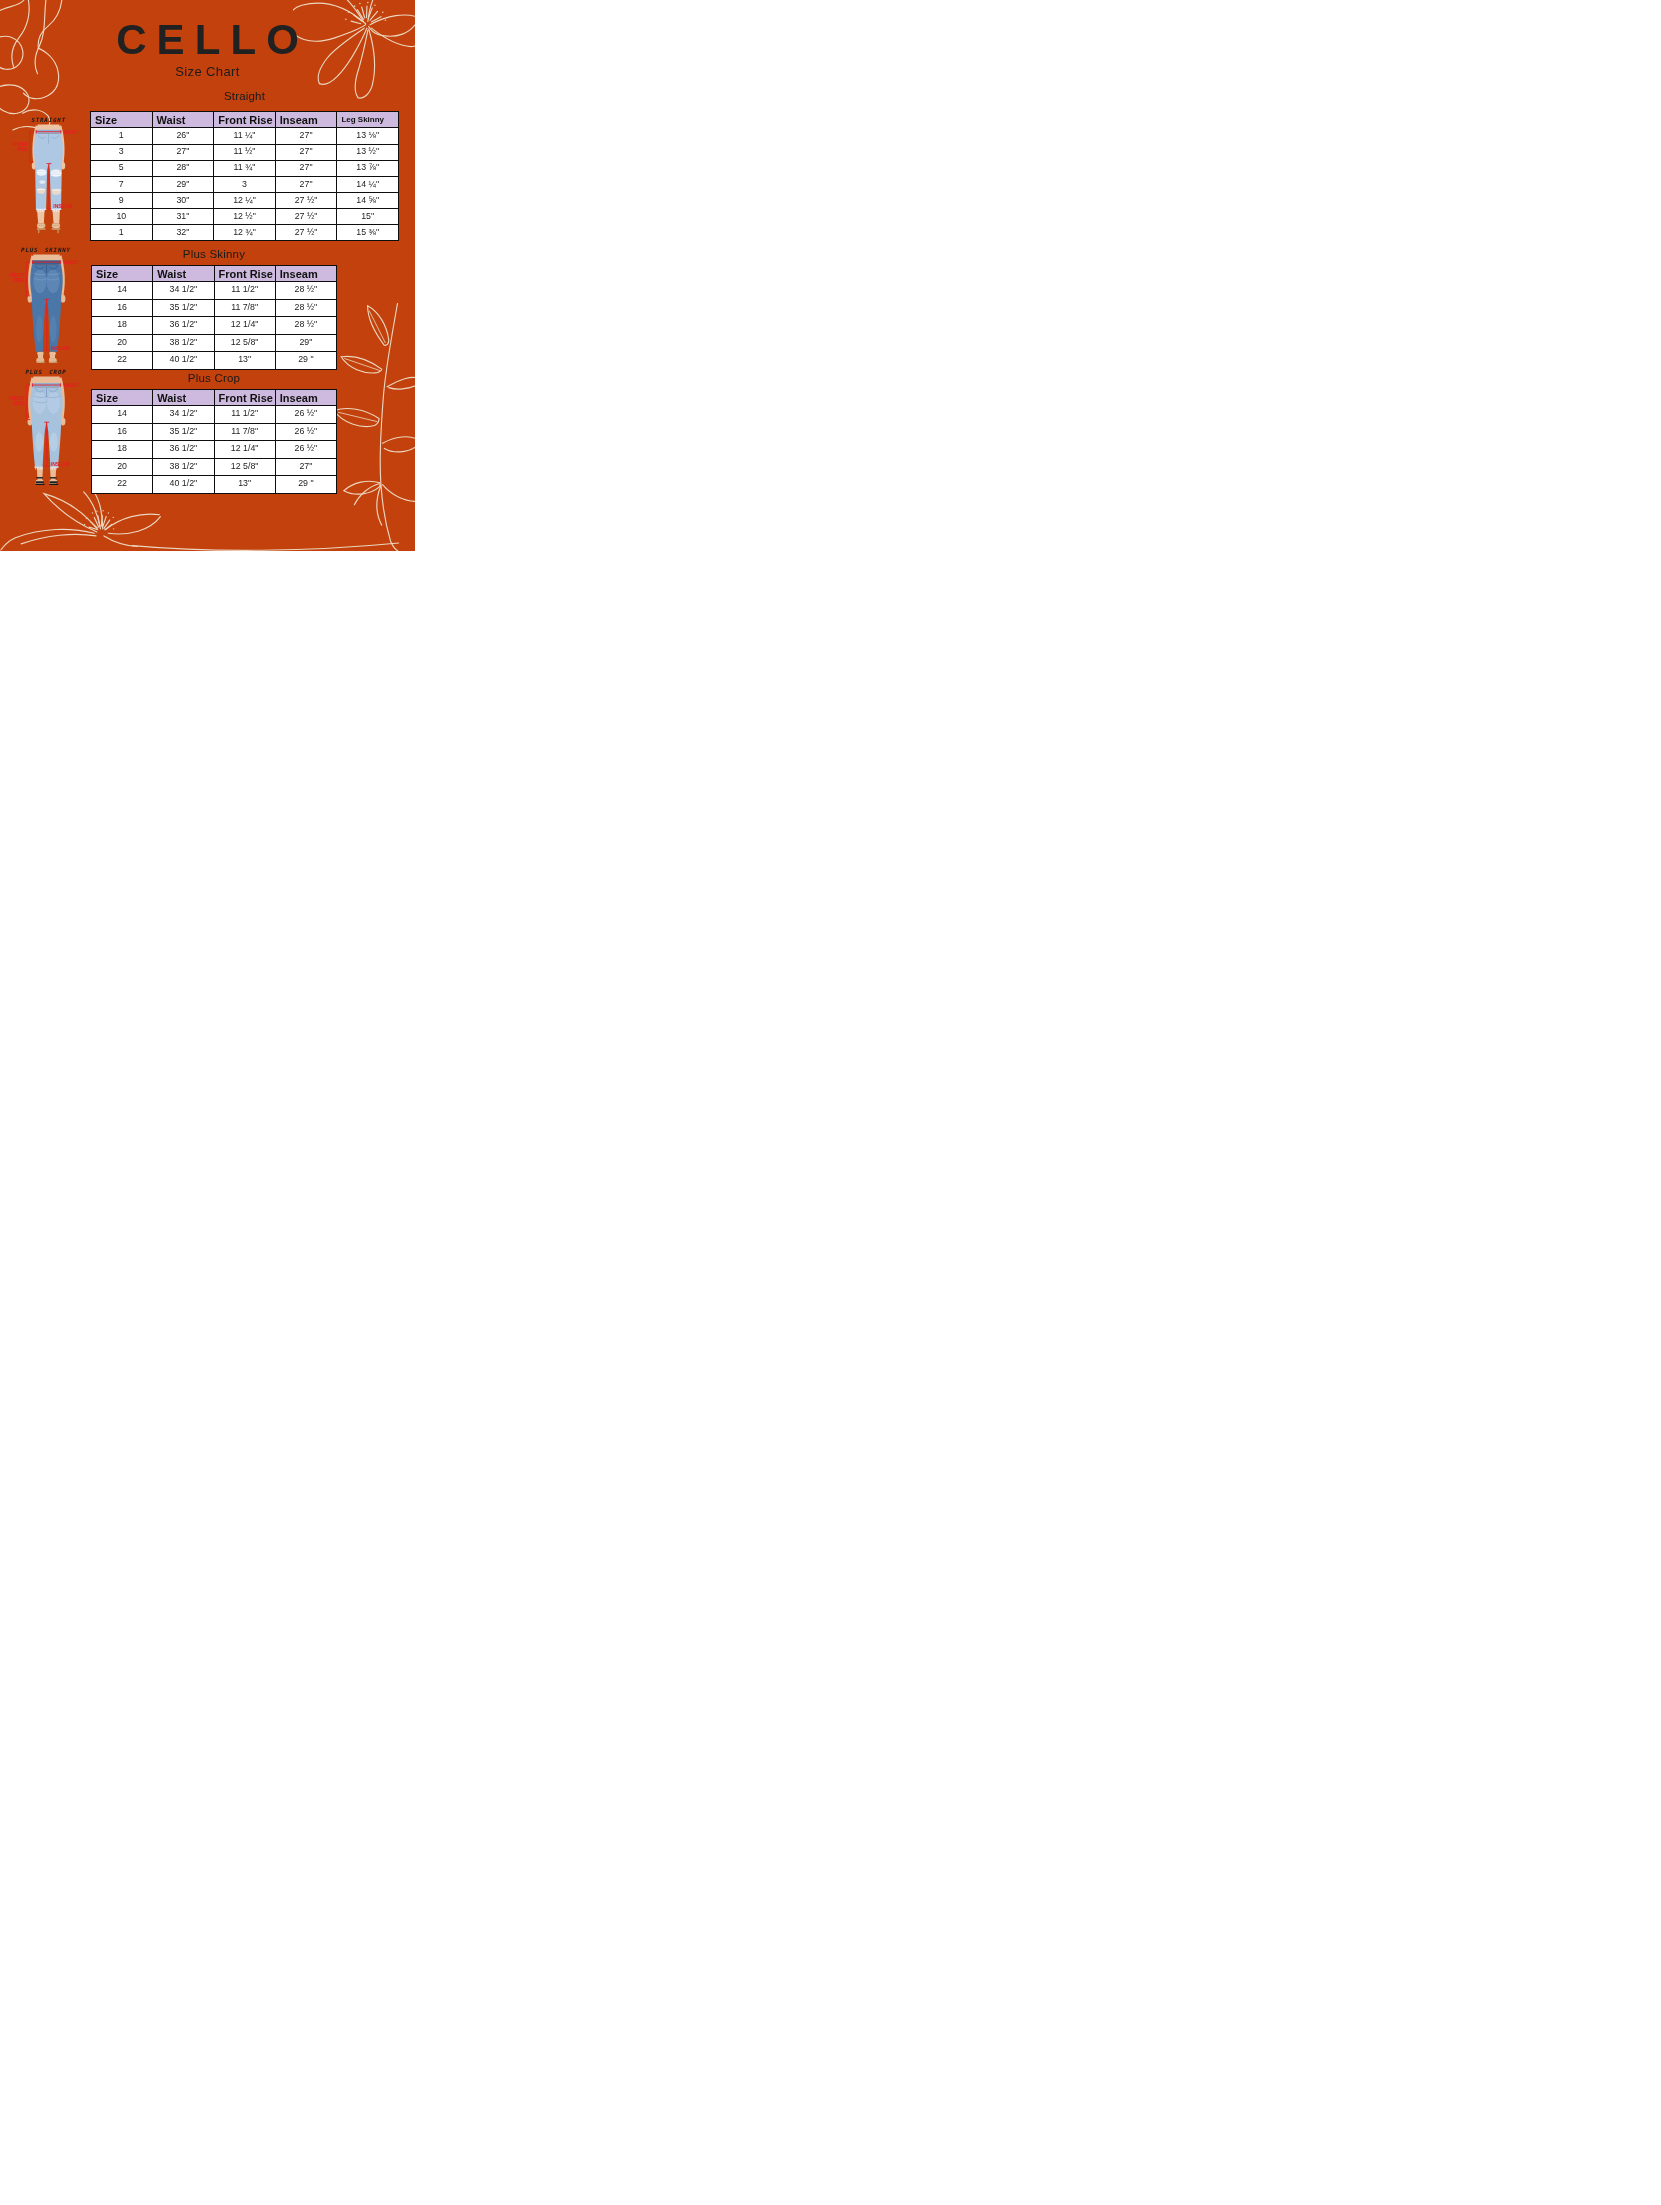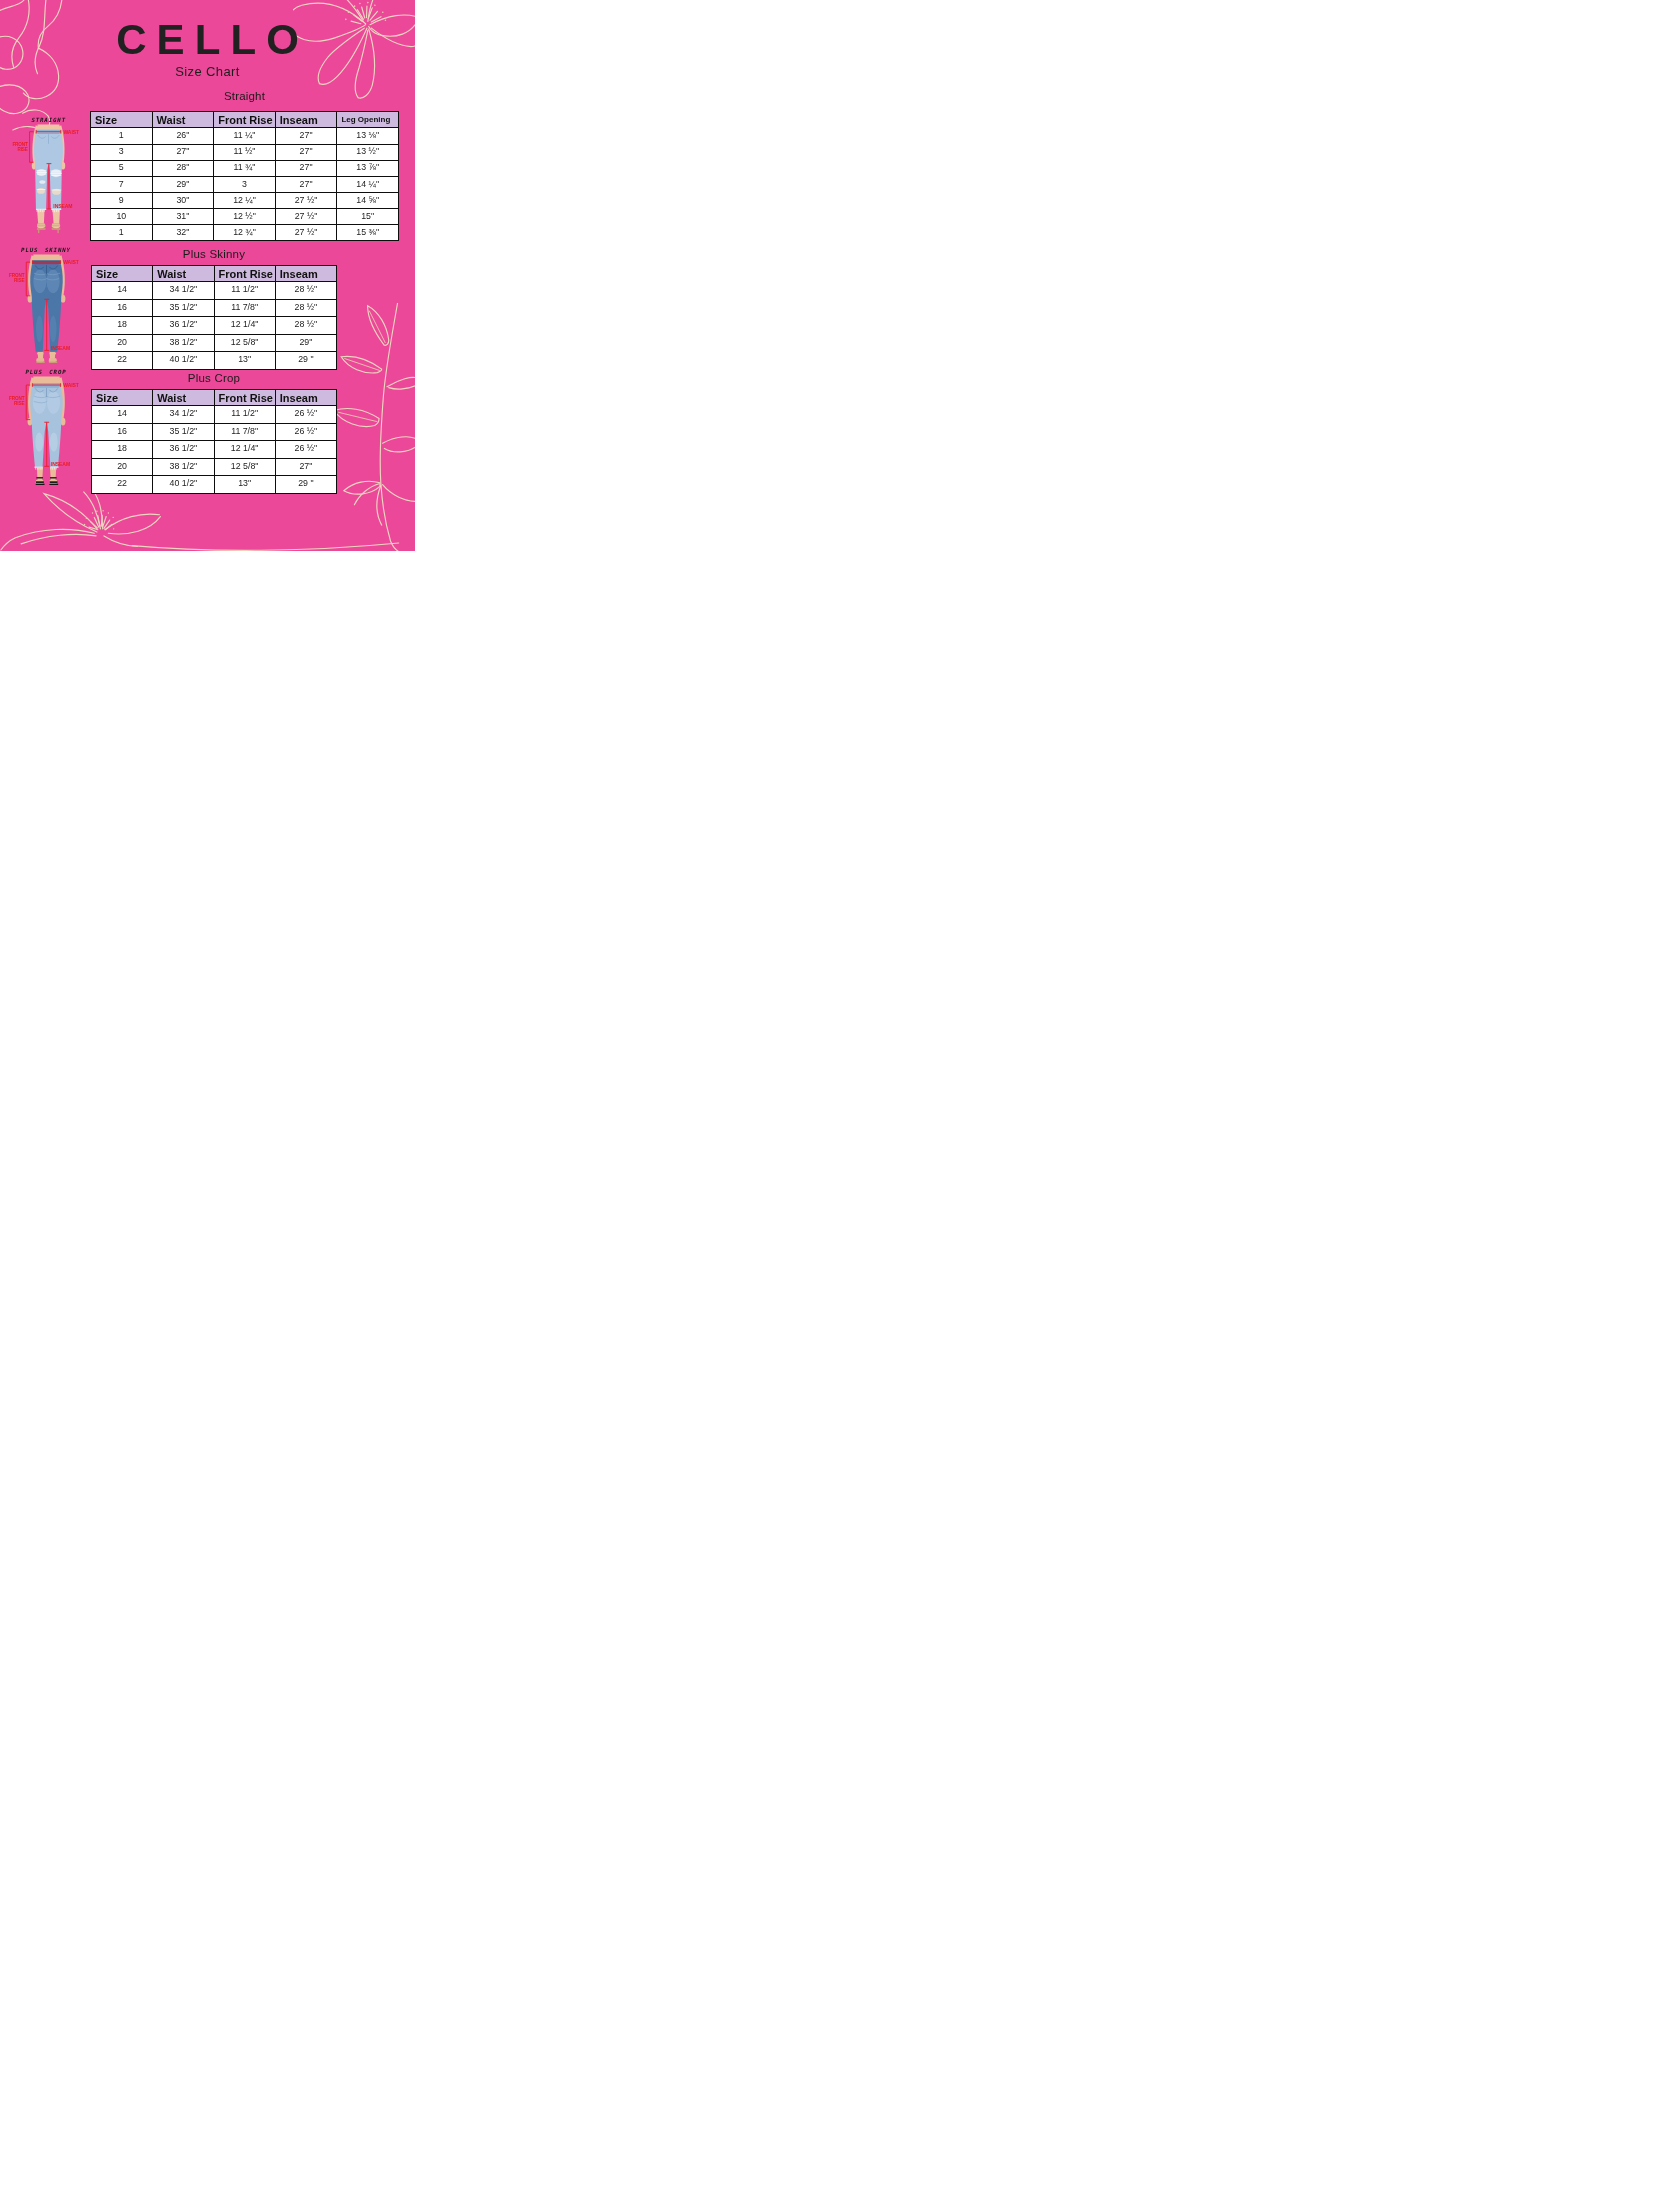--- a/index.html
+++ b/index.html
@@ -1,16 +1,16 @@
 <!DOCTYPE html>
 <html style="font-size:7px"><head>
 <meta charset="utf-8">
 <style>
   html,body{margin:0;padding:0;background:#fff;}
-  .page{position:relative;width:415px;height:551px;background:#ec4899;overflow:hidden;
+  .page{position:relative;width:415px;height:551px;background:#c2410c;overflow:hidden;
         font-family:"Liberation Sans",sans-serif;}
   
   .logo{position:absolute;top:19.4px;left:0;right:0;text-align:center;
         font-size:42px;font-weight:bold;letter-spacing:.24em;text-indent:.24em;
         color:#212121;line-height:1;}
   .subtitle{position:absolute;top:64px;left:0;right:0;text-align:center;
         font-size:13px;color:#1d1d1d;letter-spacing:0.4px;}
   
   .sec-heading{position:absolute;text-align:center;font-size:11.5px;color:#1a1a1a;
         letter-spacing:0.2px;}
@@ -154,21 +154,21 @@
   <div class="sec-heading h-skinny">Plus Skinny</div>
   <div class="sec-heading h-crop">Plus Crop</div>
 
   <table class="size-table tbl-straight">
       <thead>
         <tr>
           <th>Size</th>
           <th>Waist</th>
           <th>Front Rise</th>
           <th>Inseam</th>
-          <th>Leg Opening</th>
+          <th>Leg Skinny</th>
         </tr>
       </thead>
       <tbody>
         <tr>
           <td>1</td>
           <td>26"</td>
           <td>11 ¼"</td>
           <td>27"</td>
           <td>13 ⅛"</td>
         </tr>

